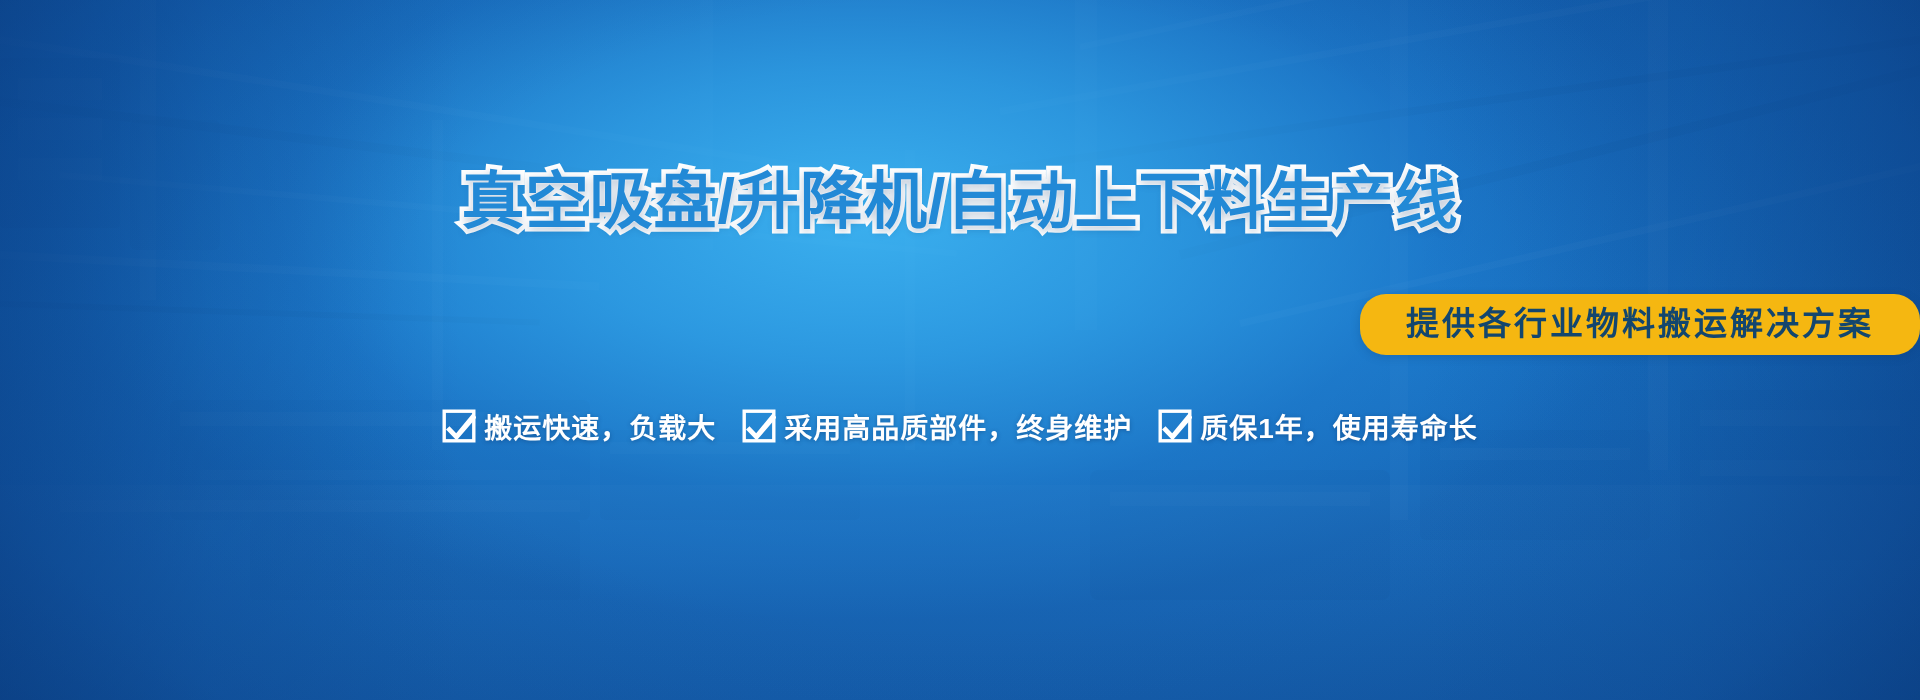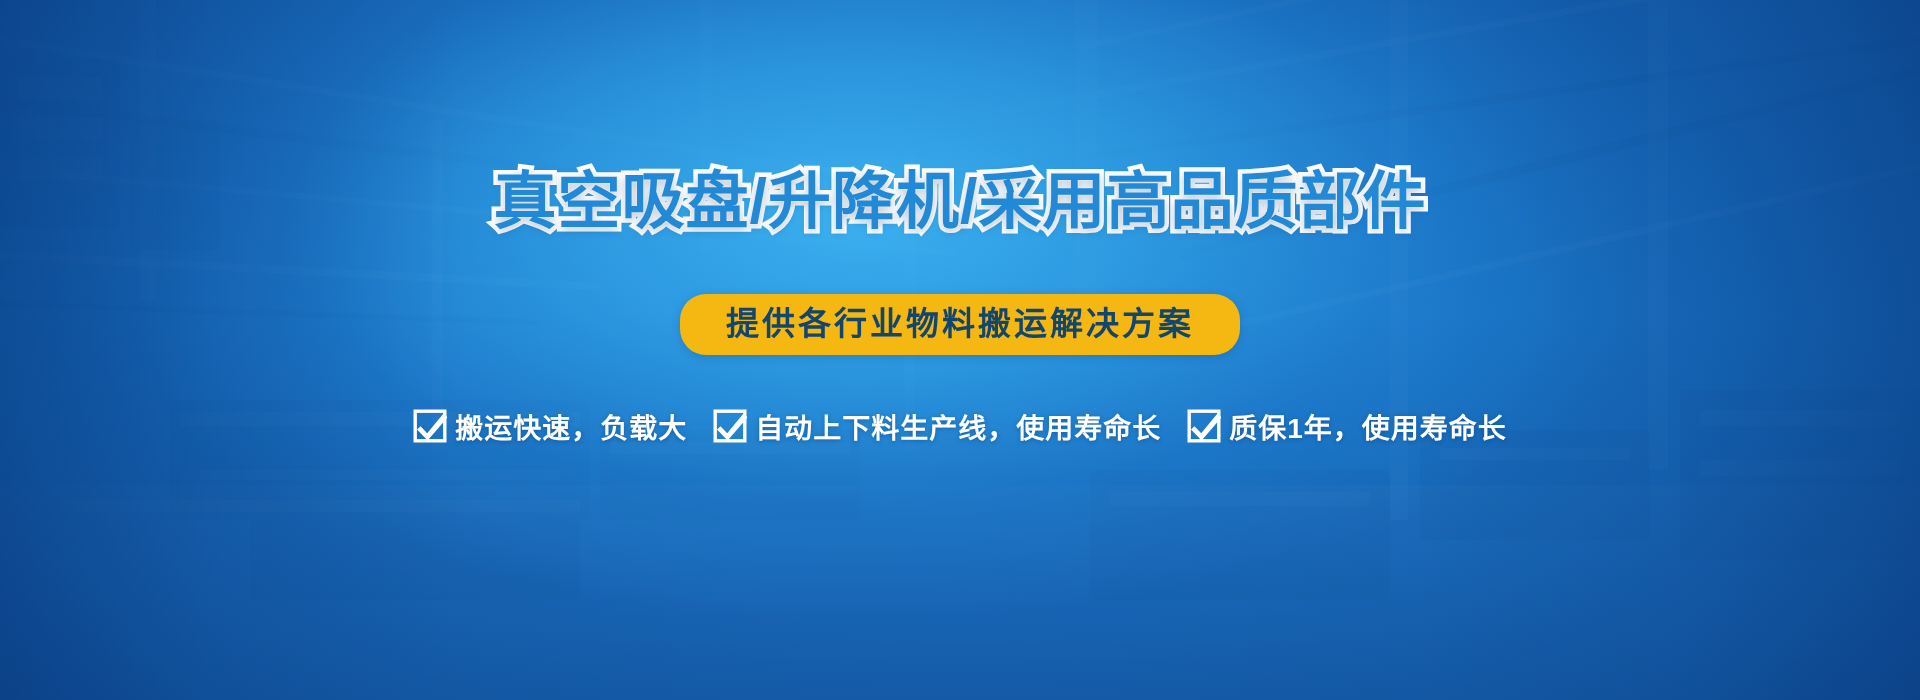--- a/index.html
+++ b/index.html
@@ -127,21 +127,21 @@
       0 0 2px rgba(255,255,255,0.85),
       0 3px 9px rgba(8, 52, 110, 0.30);
     white-space: nowrap;
   }
 
   .subtitle-wrap {
     position: absolute;
     top: 294px;
     left: 0; right: 0;
     display: flex;
-    justify-content: center;
+    justify-content: flex-end;
   }
   .subtitle-badge {
     background: #f5b711;
     color: #13466e;
     font-size: 33px;
     font-weight: bold;
     letter-spacing: 3px;
     padding: 9px 46px 11px 46px;
     border-radius: 26px;
     line-height: 1.25;
@@ -229,42 +229,42 @@
     <div class="floor"></div>
   </div>
 
   <div class="grade-base"></div>
   <div class="grade-glow"></div>
   <div class="grade-edges"></div>
   <div class="grade-vignette"></div>
 
   <div class="content">
 
-    <h1 class="headline">真空吸盘/升降机/采用高品质部件</h1>
+    <h1 class="headline">真空吸盘/升降机/自动上下料生产线</h1>
 
     <div class="subtitle-wrap">
       <div class="subtitle-badge">提供各行业物料搬运解决方案</div>
     </div>
 
     <div class="features">
 
       <div class="feature">
         <svg class="check-icon" viewBox="0 0 34 34">
           <rect x="2.2" y="2.2" width="29.6" height="29.6" fill="none" stroke="#ffffff" stroke-width="3.4"></rect>
           <path d="M7.5 17.2 L14.2 24.3 L30.5 4.4 L34.6 8.2 L14.6 31.6 L4.0 20.6 Z" fill="#ffffff"></path>
         </svg>
         <span class="feature-label">搬运快速，负载大</span>
       </div>
 
       <div class="feature">
         <svg class="check-icon" viewBox="0 0 34 34">
           <rect x="2.2" y="2.2" width="29.6" height="29.6" fill="none" stroke="#ffffff" stroke-width="3.4"></rect>
           <path d="M7.5 17.2 L14.2 24.3 L30.5 4.4 L34.6 8.2 L14.6 31.6 L4.0 20.6 Z" fill="#ffffff"></path>
         </svg>
-        <span class="feature-label">自动上下料生产线，使用寿命长</span>
+        <span class="feature-label">采用高品质部件，终身维护</span>
       </div>
 
       <div class="feature">
         <svg class="check-icon" viewBox="0 0 34 34">
           <rect x="2.2" y="2.2" width="29.6" height="29.6" fill="none" stroke="#ffffff" stroke-width="3.4"></rect>
           <path d="M7.5 17.2 L14.2 24.3 L30.5 4.4 L34.6 8.2 L14.6 31.6 L4.0 20.6 Z" fill="#ffffff"></path>
         </svg>
         <span class="feature-label">质保1年，使用寿命长</span>
       </div>
 

